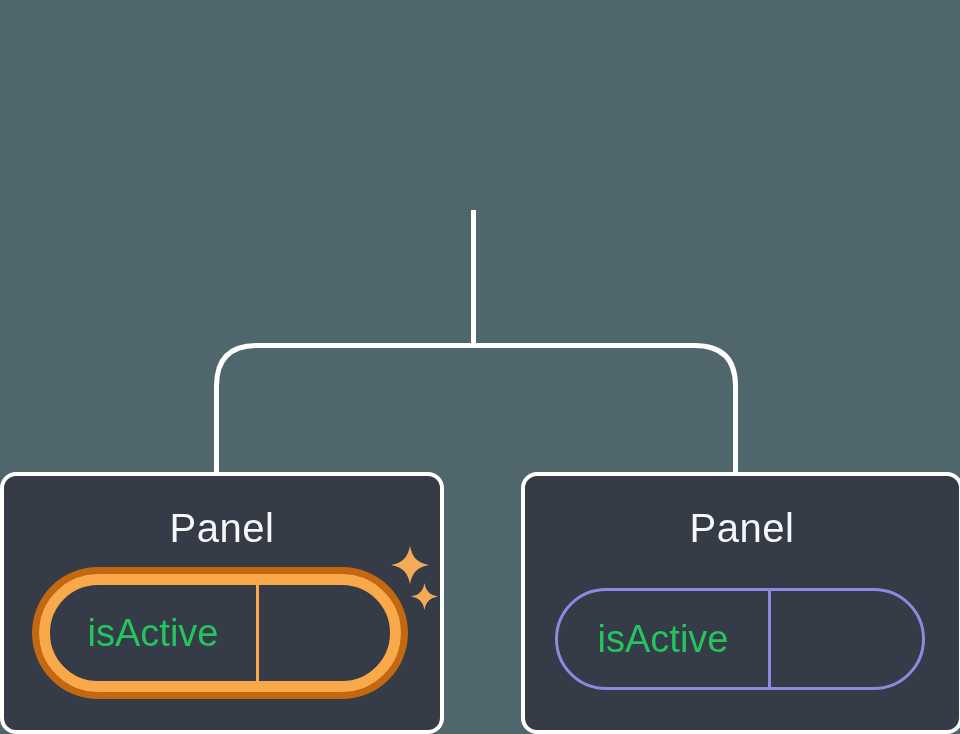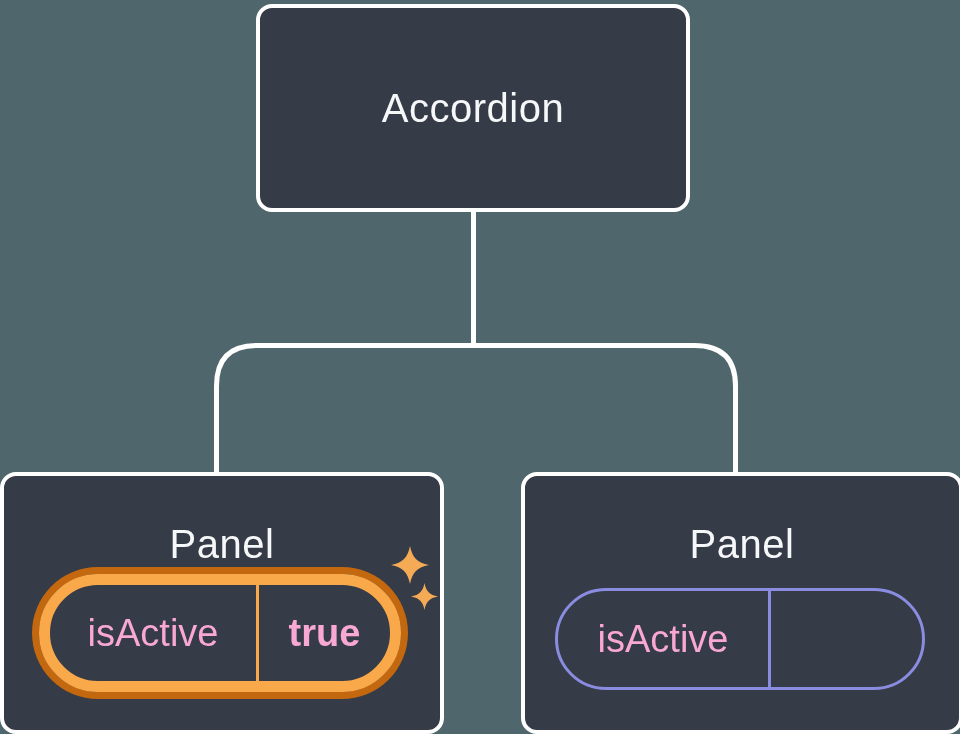--- a/index.html
+++ b/index.html
@@ -40,39 +40,39 @@
     color: #F6F7F9;
     font-size: 40px;
     font-weight: 500;
     letter-spacing: 0.5px;
   }
   .node-panel { top: 472px; height: 262px; }
   .panel-left  { left: 0px;   width: 444px; }
   .panel-right { left: 521px; width: 442px; }
   .panel-title {
     text-align: center;
-    margin-top: 46px;
+    margin-top: 30px;
     color: #F6F7F9;
     font-size: 40px;
     font-weight: 500;
     letter-spacing: 0.5px;
   }
   .pill {
     position: absolute;
     box-sizing: border-box;
     display: flex;
     align-items: stretch;
     border-radius: 999px;
     background: transparent;
   }
   .pill .cell {
     display: flex;
     align-items: center;
     justify-content: center;
-    color: #f9a8d4;
+    color: #22c55e;
     font-size: 38px;
   }
   .pill .cell.bold { font-weight: 700; }
   .pill-active {
     left: 35px; top: 98px;
     width: 362px; height: 118px;
     border: 11px solid #F9A84A;
     box-shadow: 0 0 0 7px #C4680F;
   }
   .pill-active .cell-key { width: 206px; }
@@ -96,38 +96,34 @@
 </head>
 <body>
 
 <div class="stage">
 
   <svg class="connectors" viewBox="0 0 960 734">
     <path d="M473.5 210 L473.5 347"></path>
     <path d="M216.5 478 L216.5 386 Q216.5 345.5 257 345.5 L694.5 345.5 Q735.5 345.5 735.5 386 L735.5 478"></path>
   </svg>
 
-  <div class="node node-root">
-    <span class="node-title">Accordion</span>
-  </div>
 
   <div class="node node-panel panel-left">
     <div class="panel-title">Panel</div>
 
     <svg class="sparkle sparkle-big" viewBox="0 0 100 100">
       <path d="M50 0 C56 31 69 44 100 50 C69 56 56 69 50 100 C44 69 31 56 0 50 C31 44 44 31 50 0 Z"></path>
     </svg>
     <svg class="sparkle sparkle-small" viewBox="0 0 100 100">
       <path d="M50 0 C56 31 69 44 100 50 C69 56 56 69 50 100 C44 69 31 56 0 50 C31 44 44 31 50 0 Z"></path>
     </svg>
 
     <div class="pill pill-active">
       <span class="cell cell-key">isActive</span>
       <span class="divider"></span>
-      <span class="cell cell-value bold">true</span>
     </div>
   </div>
 
   <div class="node node-panel panel-right">
     <div class="panel-title">Panel</div>
 
     <div class="pill pill-inactive">
       <span class="cell cell-key">isActive</span>
       <span class="divider"></span>
     </div>

